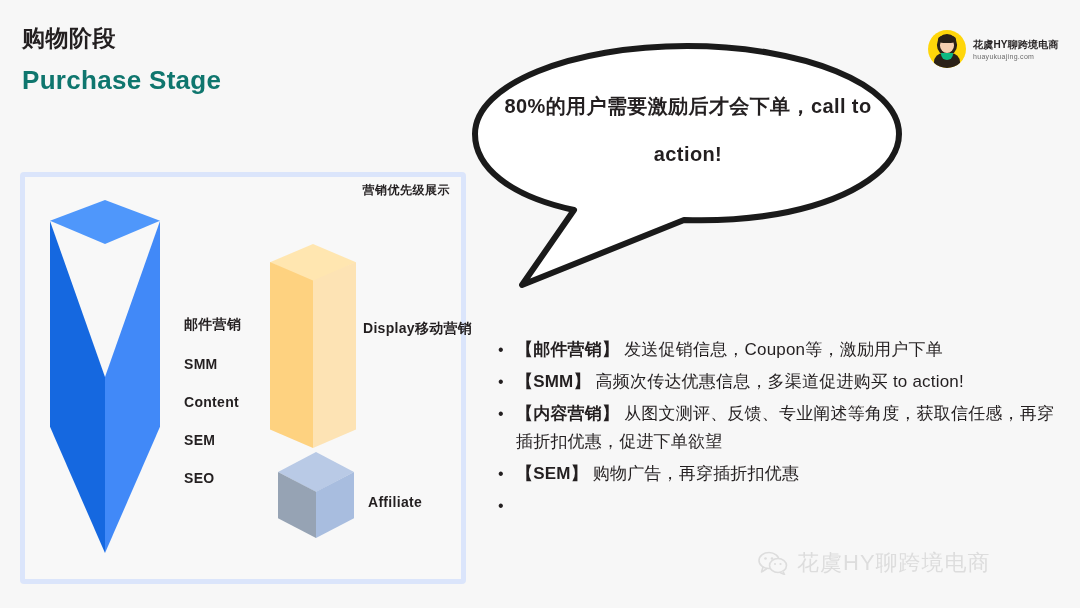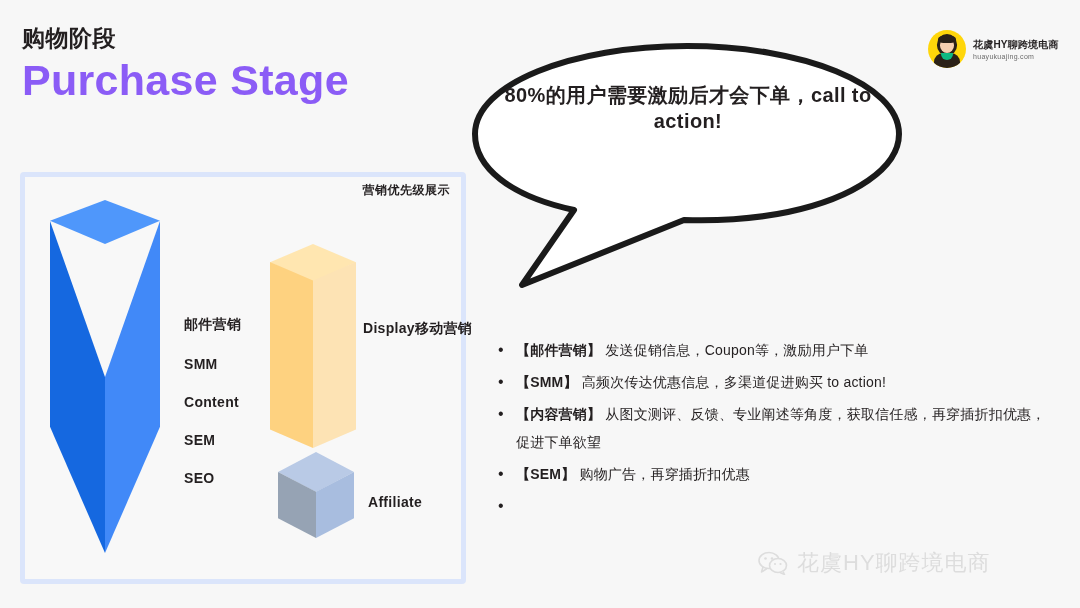--- a/index.html
+++ b/index.html
@@ -12,22 +12,22 @@
     overflow: hidden;
   }
 
   
   #title-block { position: absolute; left: 22px; top: 18px; }
   #title-cn {
     font-size: 23px; font-weight: 700; line-height: 40px;
     letter-spacing: 0.5px; color: #231f20;
   }
   #title-en {
-    font-size: 43px; font-weight: 700; line-height: 44px;
-    letter-spacing: 0.3px; color: #8b5cf6;
+    font-size: 26px; font-weight: 700; line-height: 44px;
+    letter-spacing: 0.3px; color: #0f766e;
   }
 
   
   #brand { position: absolute; left: 928px; top: 30px; display: flex; align-items: center; gap: 7px; }
   #brand-avatar {
     width: 38px; height: 38px; border-radius: 50%;
     background: #ffd60a; position: relative; overflow: hidden; flex: none;
   }
   #brand-avatar .hair-back {
     position: absolute; left: 9px; top: 4px; width: 20px; height: 21px;
@@ -134,31 +134,31 @@
   #lbl-right-group { position: absolute; left: 343px; top: 148px; display: flex; flex-direction: row; }
   #lbl-right-group .chart-label { position: relative; left: 0; top: 0; margin-bottom: 22px; }
   #lbl-affiliate { left: 348px; top: 322px; }
 
   
   #speech-bubble { position: absolute; left: 462px; top: 36px; width: 450px; height: 262px; }
   #speech-bubble svg { position: absolute; left: 0; top: 0; }
   #bubble-text {
     position: absolute; left: 38px; top: 46px; width: 376px;
     text-align: center; font-size: 20px; font-weight: 700;
-    line-height: 26px; color: #231f20; letter-spacing: 0.4px;
+    line-height: 48px; color: #231f20; letter-spacing: 0.4px;
   }
 
   
   #bullets { position: absolute; left: 498px; top: 336px; width: 560px; }
   .bullet-row { display: flex; align-items: flex-start; margin-bottom: 4px; }
   .bullet-dot {
     width: 18px; flex: none; font-size: 16px; line-height: 28px;
     color: #231f20; text-align: left;
   }
-  .bullet-body { font-size: 14px; line-height: 28px; color: #231f20; letter-spacing: 0.2px; }
+  .bullet-body { font-size: 17px; line-height: 28px; color: #231f20; letter-spacing: 0.2px; }
   .bullet-tag { font-weight: 700; }
   .bullet-desc { font-weight: 400; }
 
   
   #watermark {
     position: absolute; left: 758px; top: 548px;
     display: flex; align-items: center; gap: 9px;
     opacity: 0.95;
   }
   #wechat-icon { width: 30px; height: 24px; position: relative; flex: none; }

